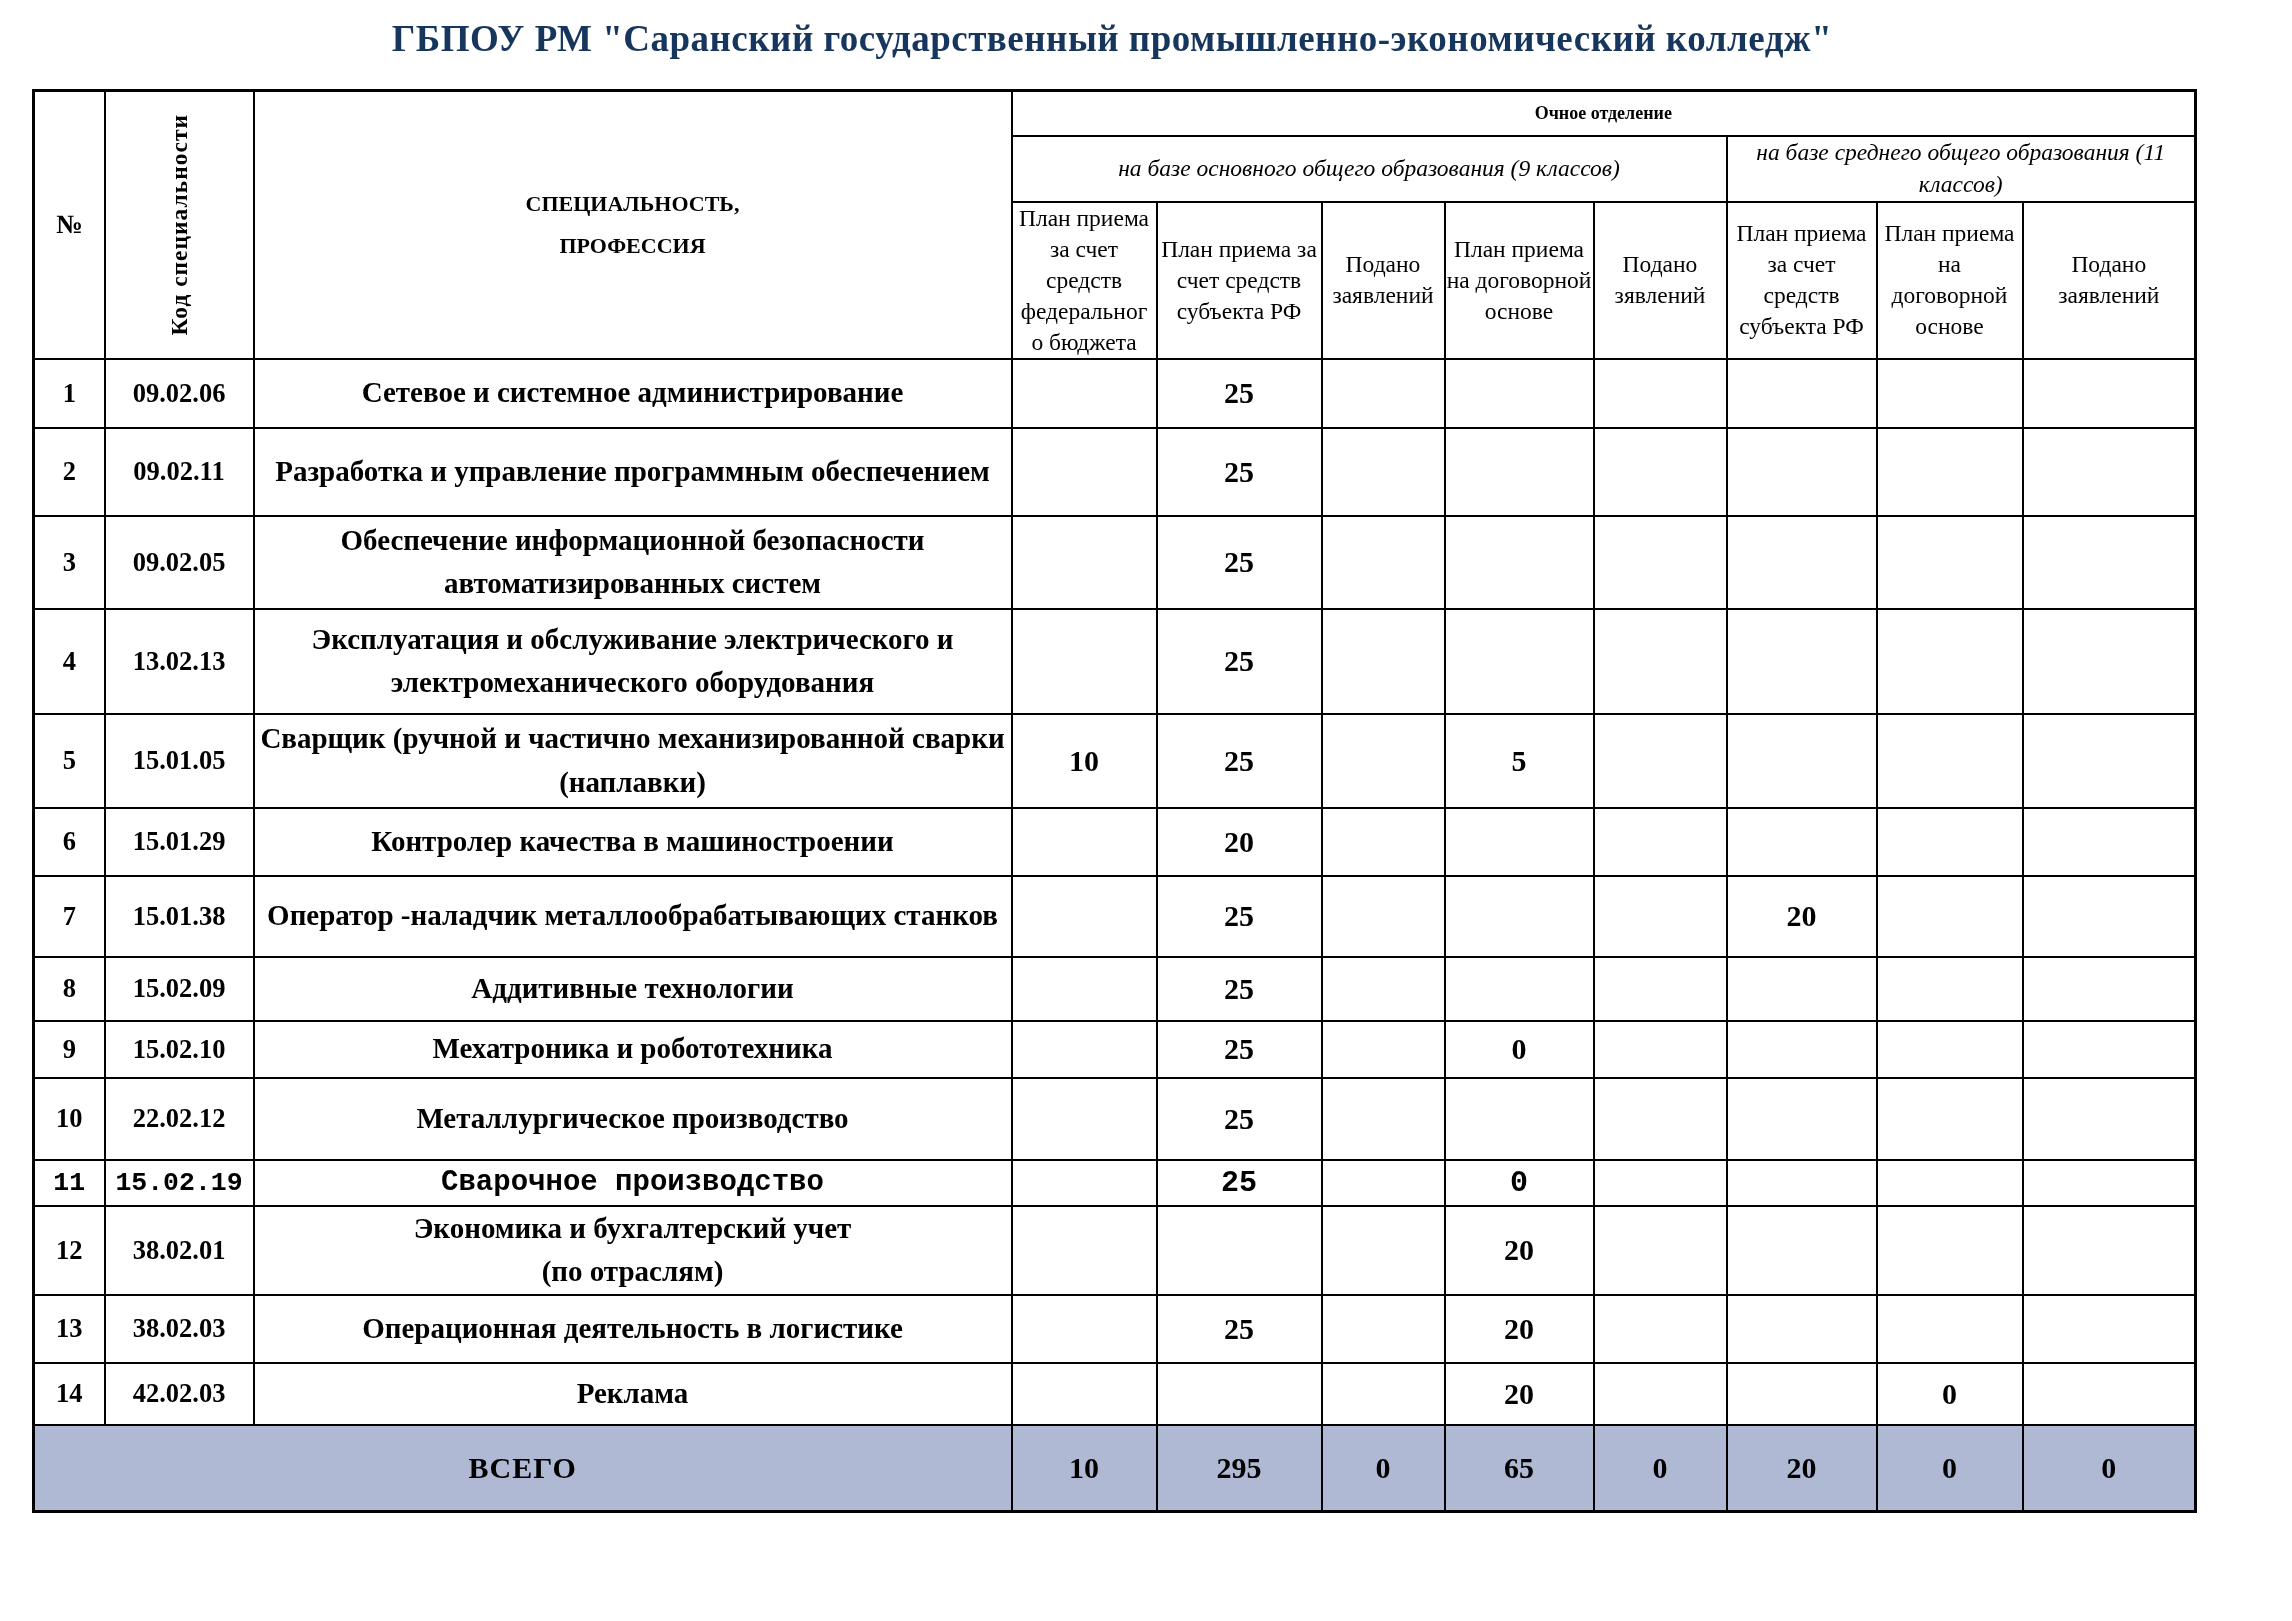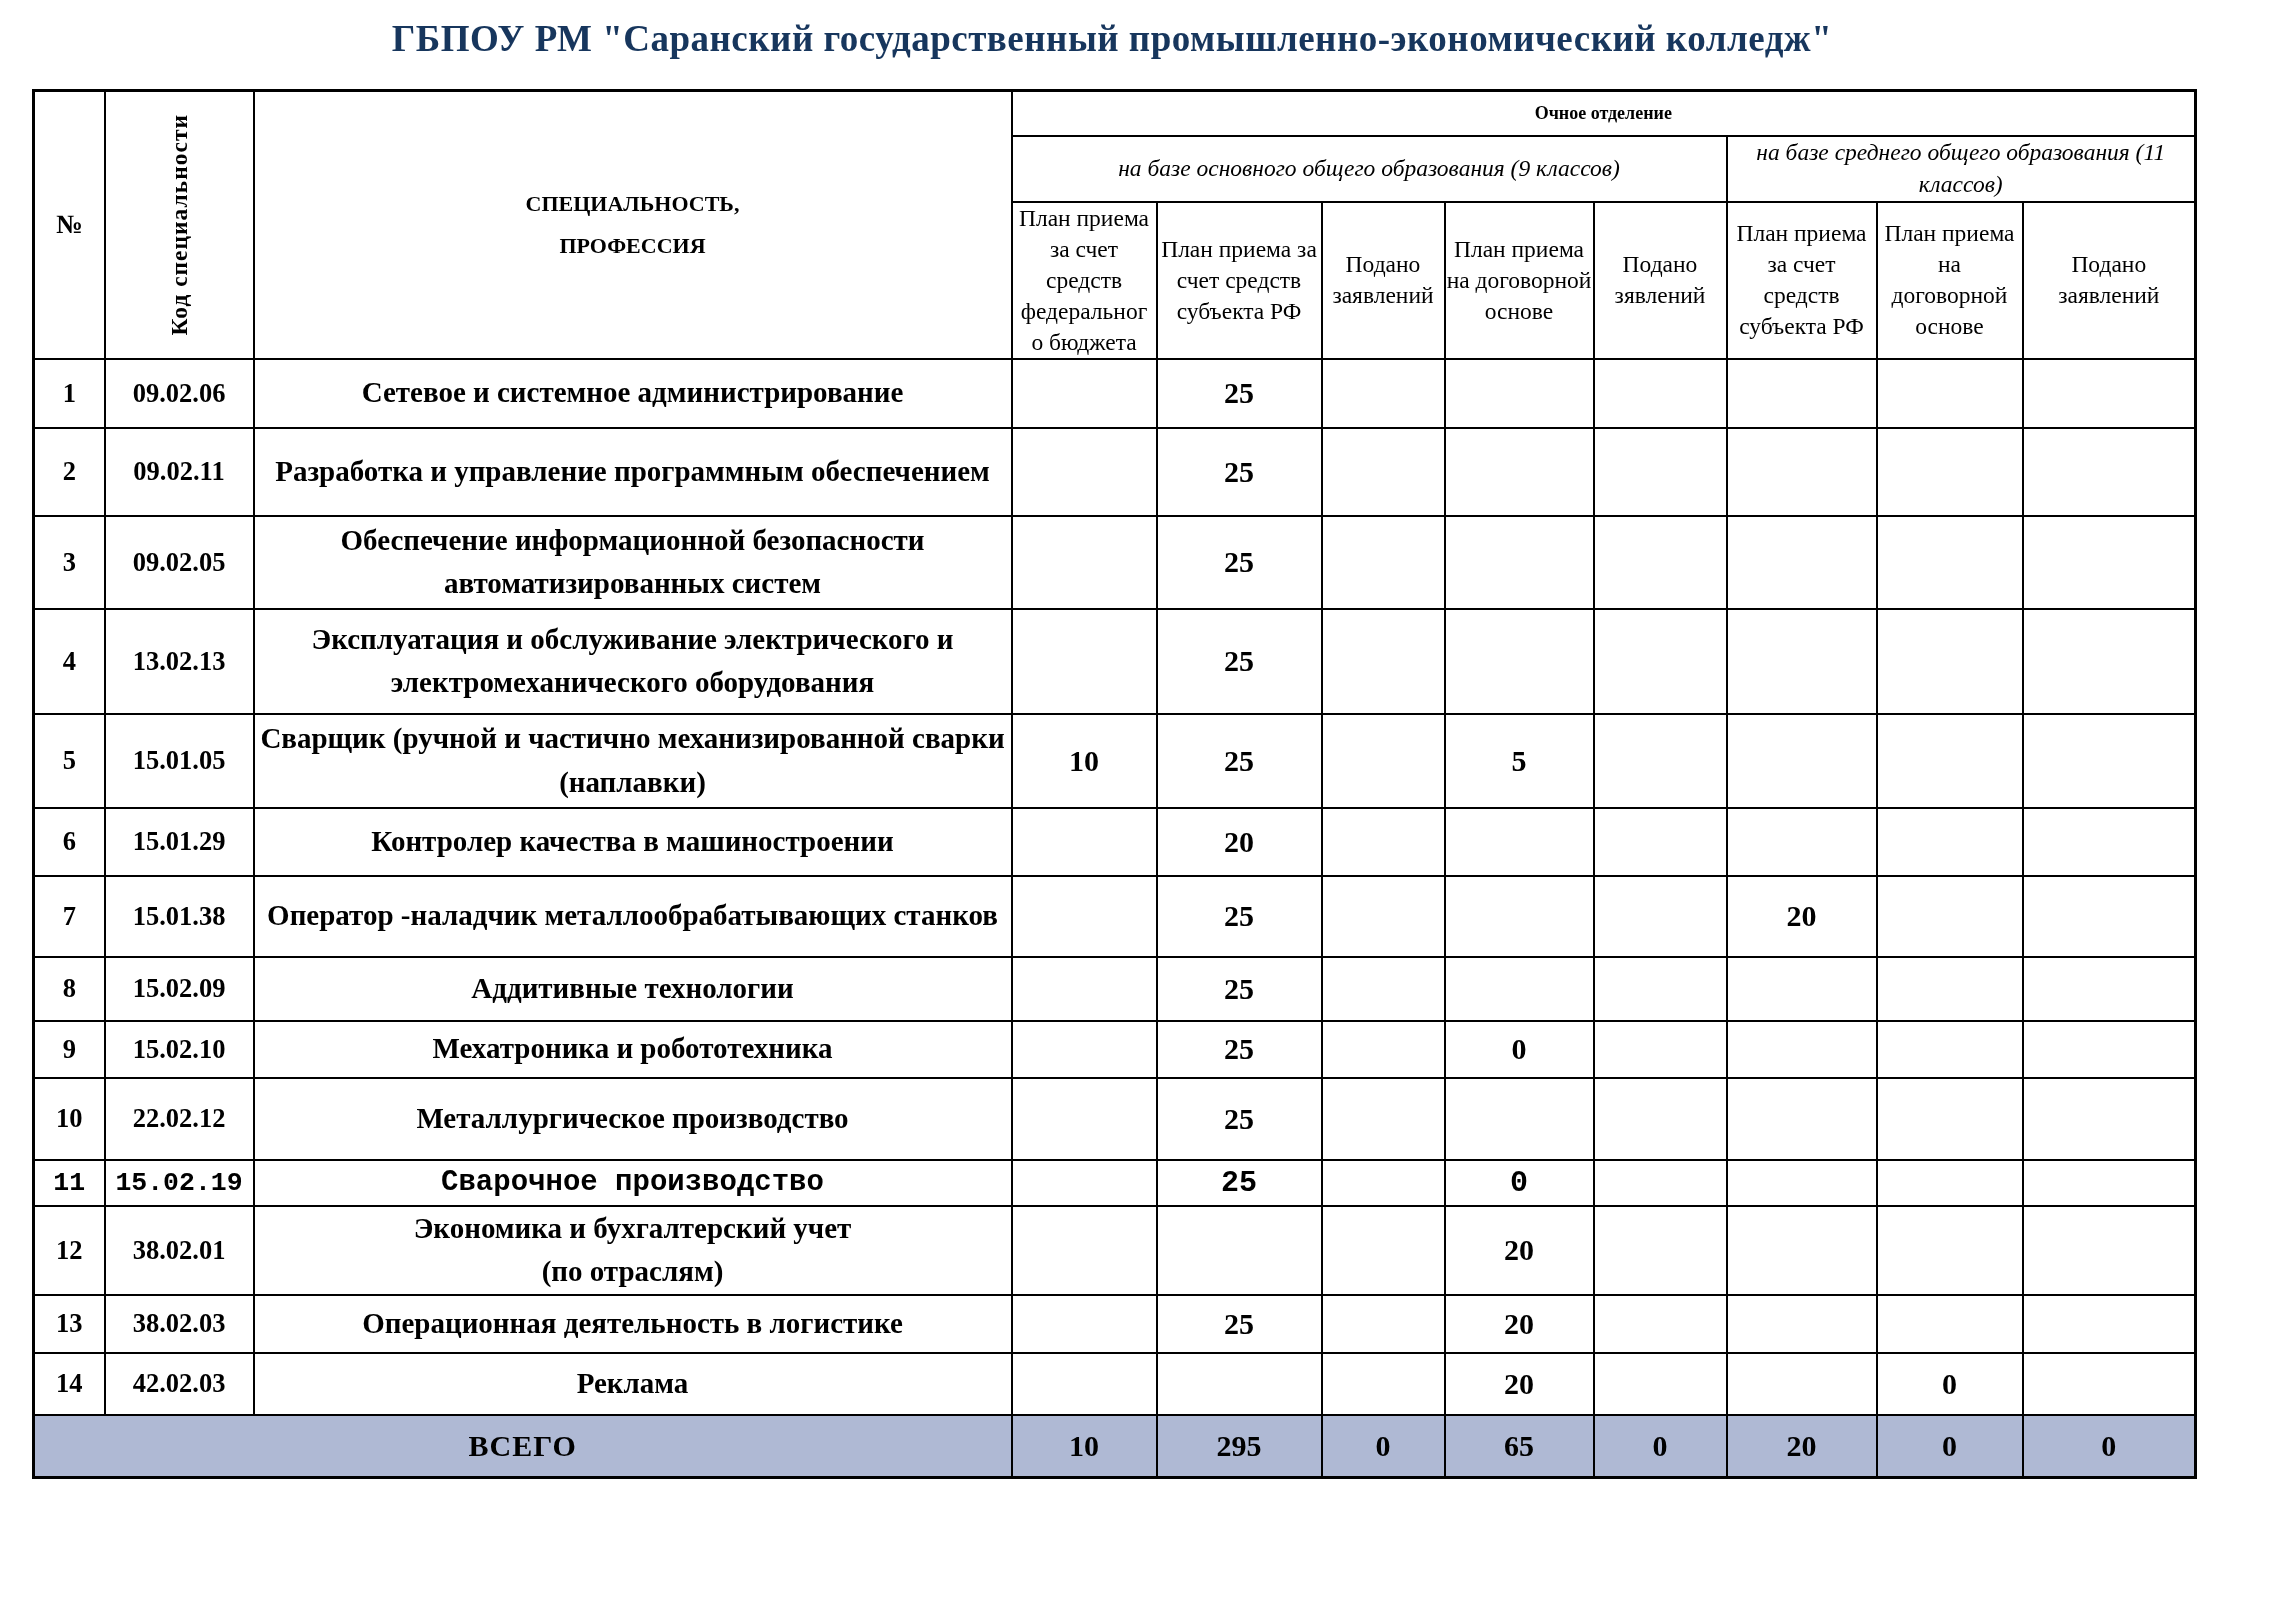--- a/index.html
+++ b/index.html
@@ -307,21 +307,21 @@
 (по отраслям)</td>
     <td class="val thickL"></td>
     <td class="val"></td>
     <td class="val"></td>
     <td class="val">20</td>
     <td class="val"></td>
     <td class="val thickL"></td>
     <td class="val"></td>
     <td class="val"></td>
   </tr>
-      <tr class="datarow" style="height: 58px;">
+      <tr class="datarow" style="height: 68px;">
     <td class="numcell">13</td>
     <td class="codecell thickL">38.02.03</td>
     <td class="namecell thickL">Операционная деятельность в логистике</td>
     <td class="val thickL"></td>
     <td class="val">25</td>
     <td class="val"></td>
     <td class="val">20</td>
     <td class="val"></td>
     <td class="val thickL"></td>
     <td class="val"></td>
@@ -333,21 +333,21 @@
     <td class="namecell thickL">Реклама</td>
     <td class="val thickL"></td>
     <td class="val"></td>
     <td class="val"></td>
     <td class="val">20</td>
     <td class="val"></td>
     <td class="val thickL"></td>
     <td class="val">0</td>
     <td class="val"></td>
   </tr>
-      <tr id="total-row" class="total-row" style="height:63px">
+      <tr id="total-row" class="total-row" style="height:87px">
       <td colspan="3" class="total-label">ВСЕГО</td>
       <td class="val thickL">10</td>
       <td class="val">295</td>
       <td class="val">0</td>
       <td class="val">65</td>
       <td class="val">0</td>
       <td class="val thickL">20</td>
       <td class="val">0</td>
       <td class="val">0</td>
     </tr>

